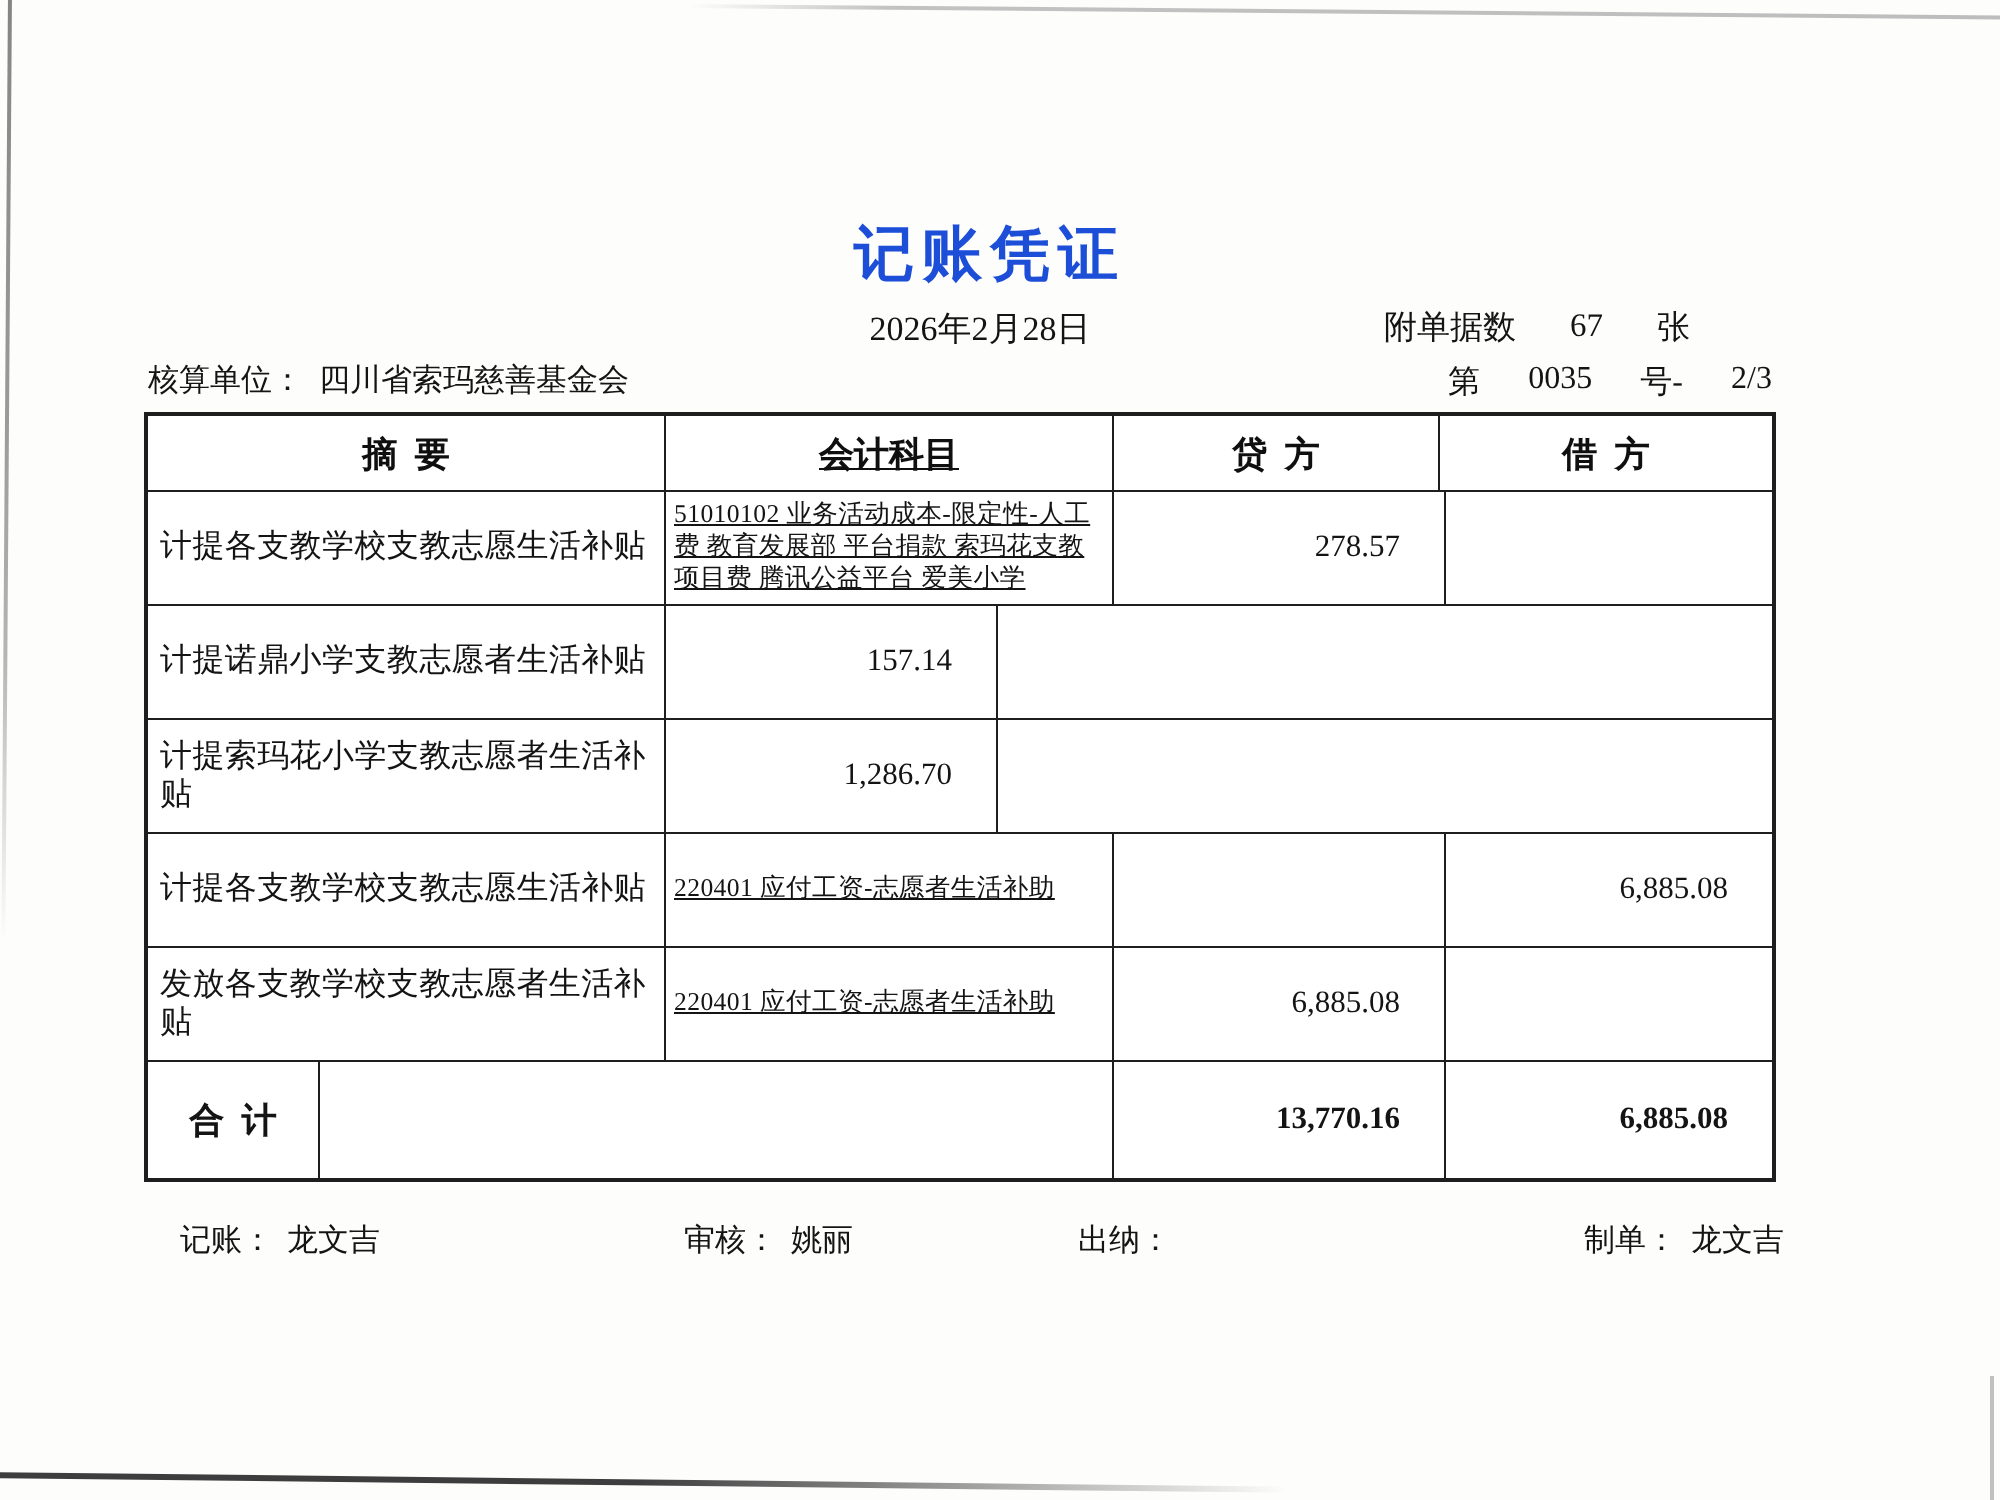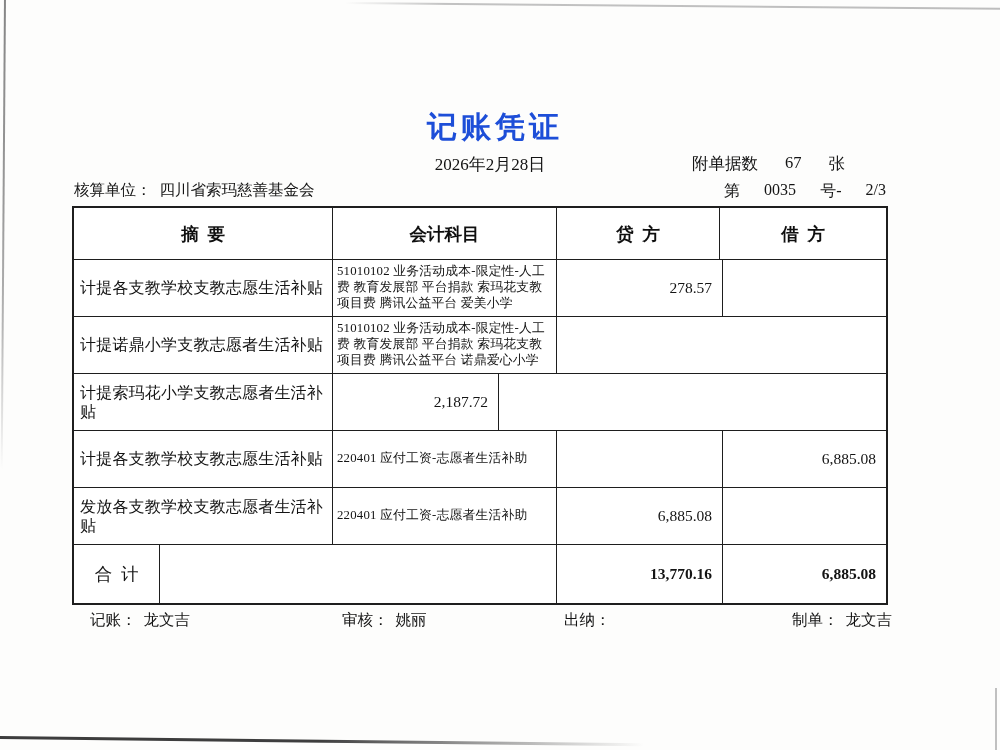--- a/index.html
+++ b/index.html
@@ -59,54 +59,54 @@
   
   .sheet {
     position: absolute; left: 72px; top: 206px; width: 816px;
     border: 2px solid #1e1e1e; background: #fff;
   }
   .row { display: flex; border-bottom: 1.5px solid #1e1e1e; }
   .row:last-child { border-bottom: none; }
   .c { border-right: 1.5px solid #1e1e1e; display: flex; align-items: center; }
   .c:last-child { border-right: none; }
   .c1 { width: 259px; }
-  .c2 { width: 224px; }
+  .c2 { width: 224px; text-decoration: underline; }
   .c3 { width: 166px; }
   .c4 { flex: 1; }
-  .head { height: 52px; }
+  .head { height: 38px; }
   .body-row { height: 57px; }
   .total-row { height: 58px; }
   .th {
     justify-content: center; font-weight: bold; font-size: 17.5px;
     white-space: pre; color: #0f0f0f;
   }
   .summary {
     font-size: 16px; line-height: 1.2; padding: 3px 2px 3px 6px;
     letter-spacing: 0.2px;
   }
   .account {
     font-size: 12.8px; line-height: 1.24; padding: 3px 2px 3px 4px;
     letter-spacing: 0.2px;
   }
   .amount {
-    justify-content: flex-end; padding-right: 10px; font-size: 15.5px;
+    justify-content: flex-end; padding-right: 22px; font-size: 15.5px;
   }
   .ct1 {
-    width: 86px; justify-content: center; font-weight: normal;
+    width: 86px; justify-content: center; font-weight: bold;
     font-size: 17.5px; white-space: pre;
   }
   .ct2 { width: 397px; }
   .total-amt { font-weight: bold; }
 
   
   .signs { position: absolute; top: 610px; left: 0; width: 1000px; font-size: 15.5px; }
   .sign-group { position: absolute; white-space: pre; }
   .sg1 { left: 90px; }
   .sg2 { left: 342px; }
-  .sg3 { left: 564px; }
+  .sg3 { left: 539px; }
   .sg4 { left: 792px; }
   .sign-group .name { margin-left: 7px; }
 </style>
 </head>
 <body>
 
 <div class="scan-left"></div>
 <div class="scan-top"></div>
 <div class="scan-bottom"></div>
 <div class="scan-right"></div>
@@ -141,27 +141,27 @@
 
   <div class="row body-row">
     <div class="c c1 summary">计提各支教学校支教志愿生活补贴</div>
     <div class="c c2 account">51010102 业务活动成本-限定性-人工费 教育发展部 平台捐款 索玛花支教项目费 腾讯公益平台 爱美小学</div>
     <div class="c c3 amount">278.57</div>
     <div class="c c4 amount"></div>
   </div>
 
   <div class="row body-row">
     <div class="c c1 summary">计提诺鼎小学支教志愿者生活补贴</div>
-    <div class="c c2 account">51010102 业务活动成本-限定性-人工费 教育发展部 平台捐款 索玛花支教项目费 腾讯公益平台 诺鼎爱心小学</div>
+    <div class="c c3 amount">157.14</div>
     <div class="c c4 amount"></div>
   </div>
 
   <div class="row body-row">
     <div class="c c1 summary">计提索玛花小学支教志愿者生活补贴</div>
-    <div class="c c3 amount">2,187.72</div>
+    <div class="c c3 amount">1,286.70</div>
     <div class="c c4 amount"></div>
   </div>
 
   <div class="row body-row">
     <div class="c c1 summary">计提各支教学校支教志愿生活补贴</div>
     <div class="c c2 account">220401 应付工资-志愿者生活补助</div>
     <div class="c c3 amount"></div>
     <div class="c c4 amount">6,885.08</div>
   </div>
 

